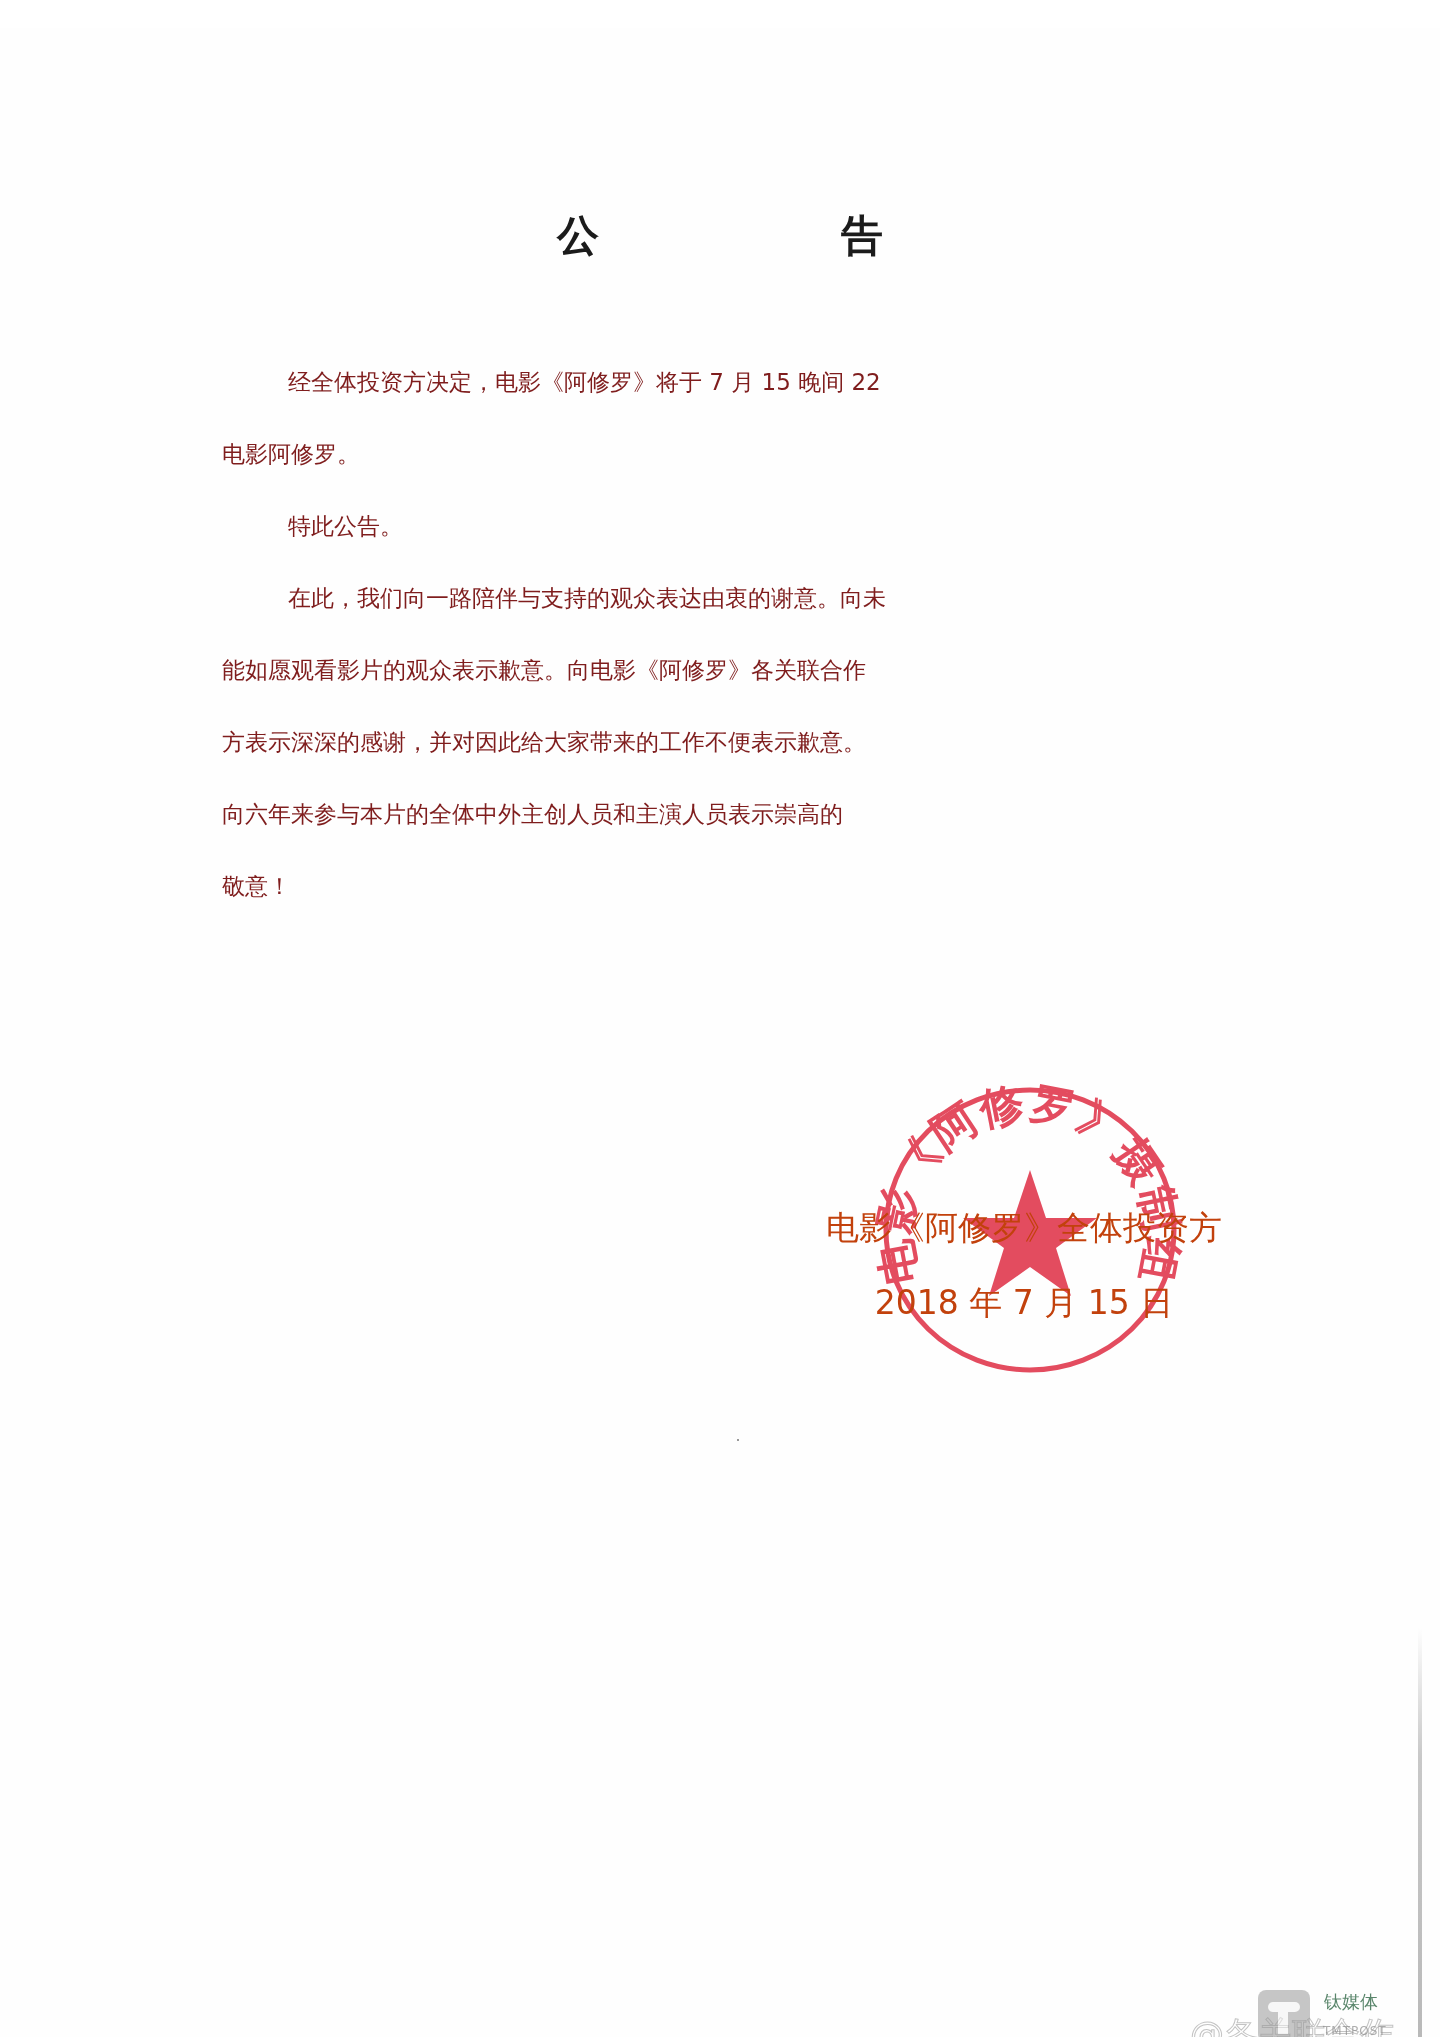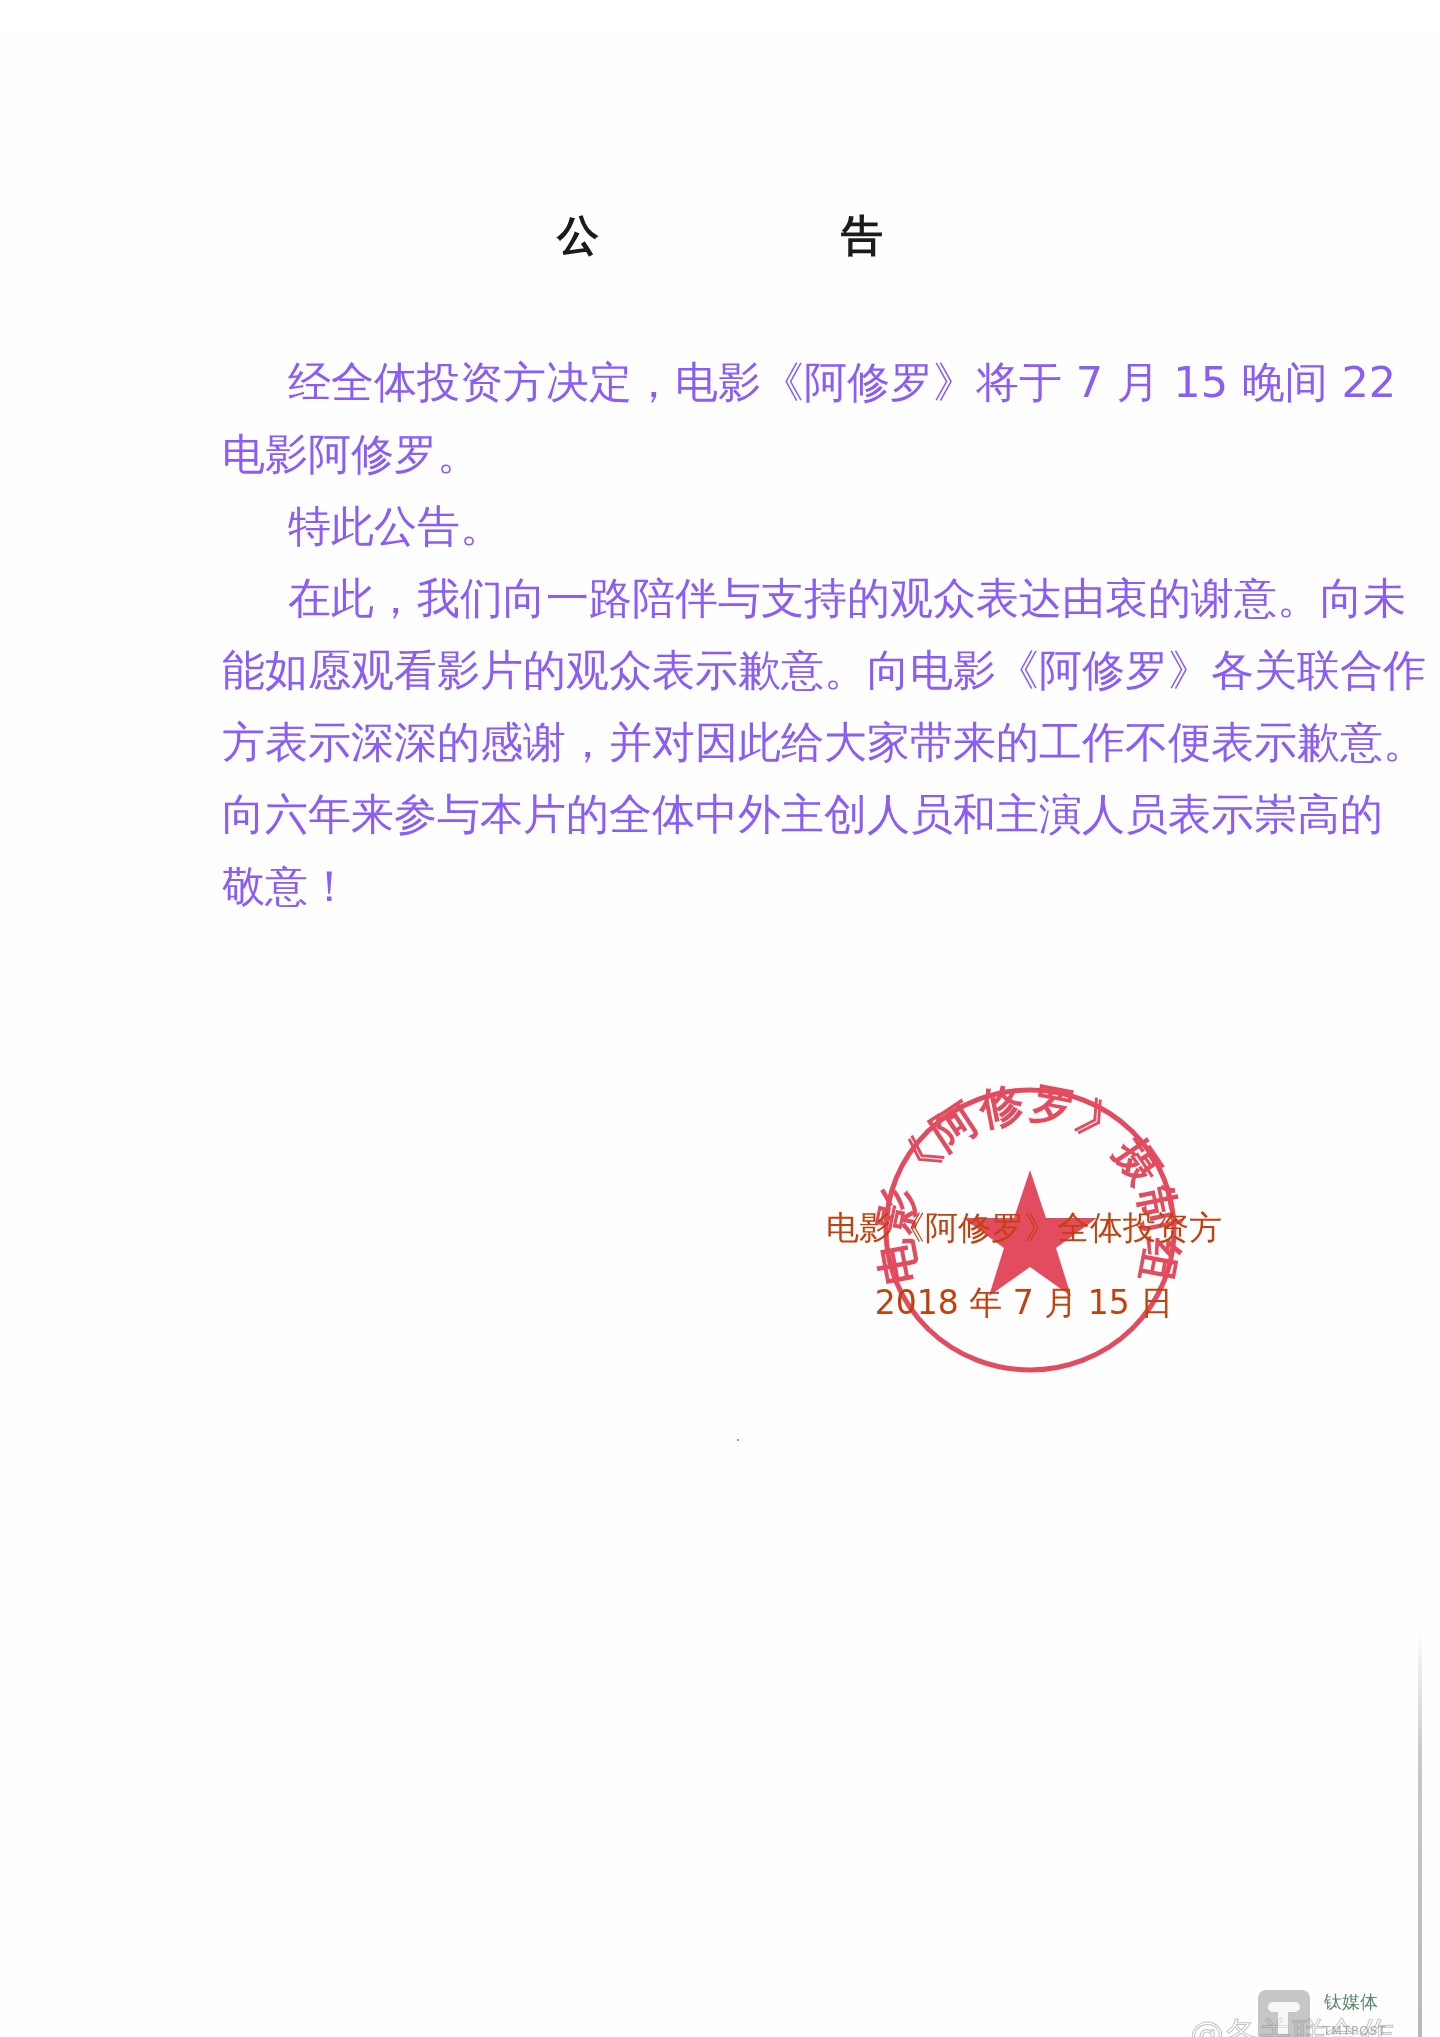--- a/index.html
+++ b/index.html
@@ -52,23 +52,23 @@
       padding-left: 100px;
       box-sizing: border-box;
       color: #1b1b1b;
     }
     .body-text {
       position: absolute;
       left: 222px;
       top: 318px;
       width: 1020px;
       font-family: "DejaVu Sans", "Liberation Sans", sans-serif;
-      font-size: 43px;
+      font-size: 23px;
       line-height: 72px;
-      color: #8b5cf6;
+      color: #7f1d1d;
       text-align: justify;
       text-align-last: left;
     }
     .para {
       margin: 0;
       text-indent: 66px;
     }
     .line {
       display: block;
       white-space: nowrap;

